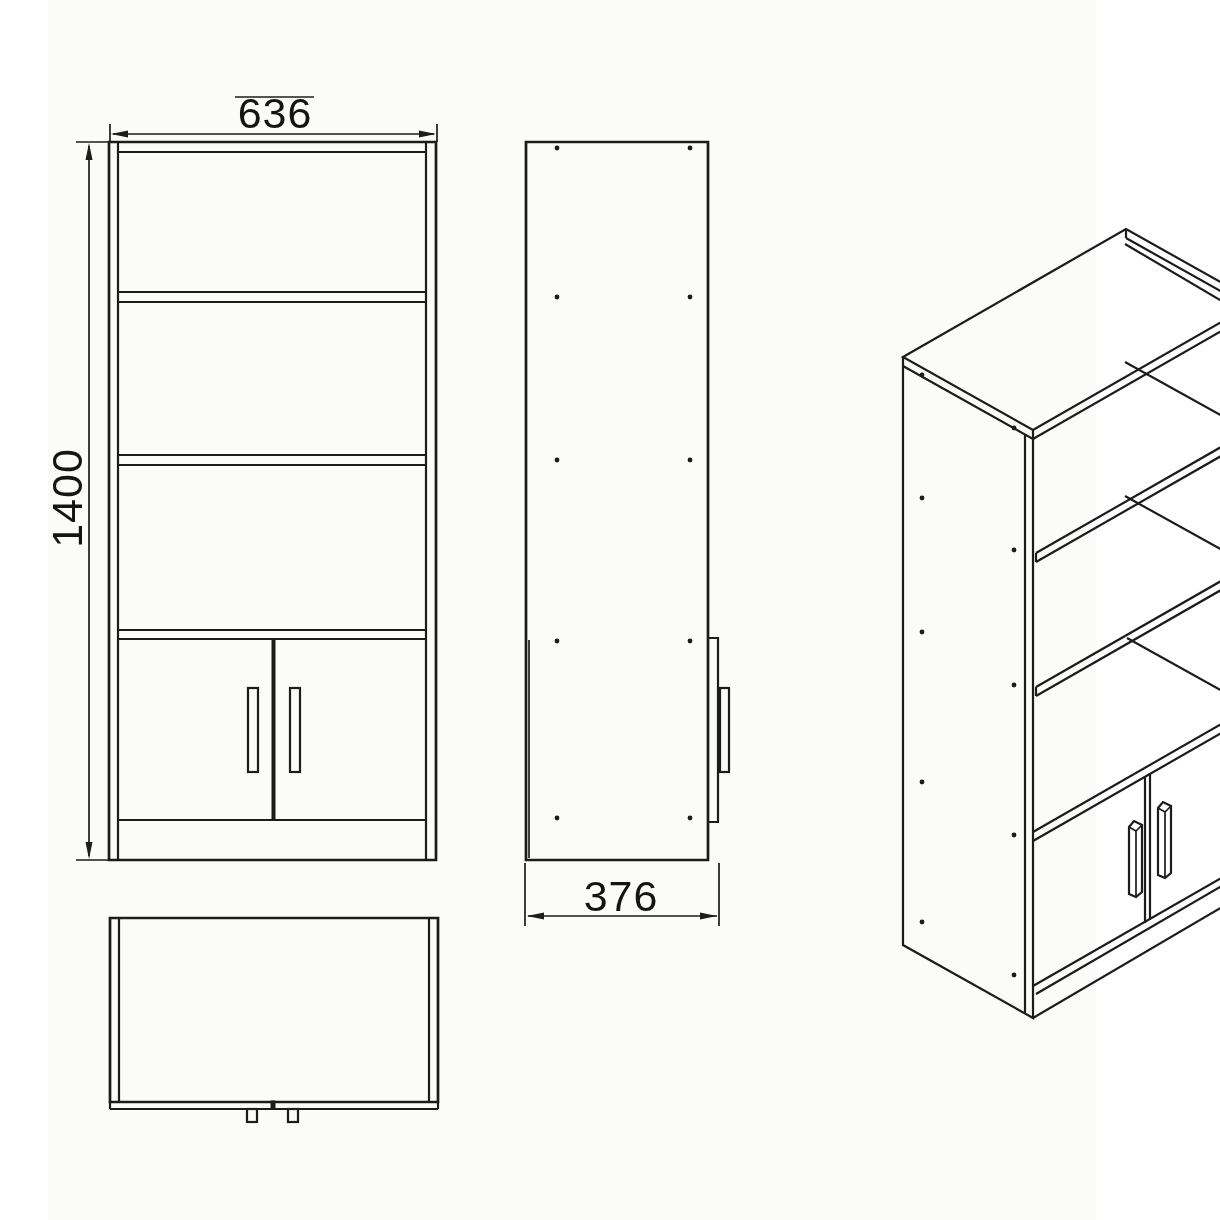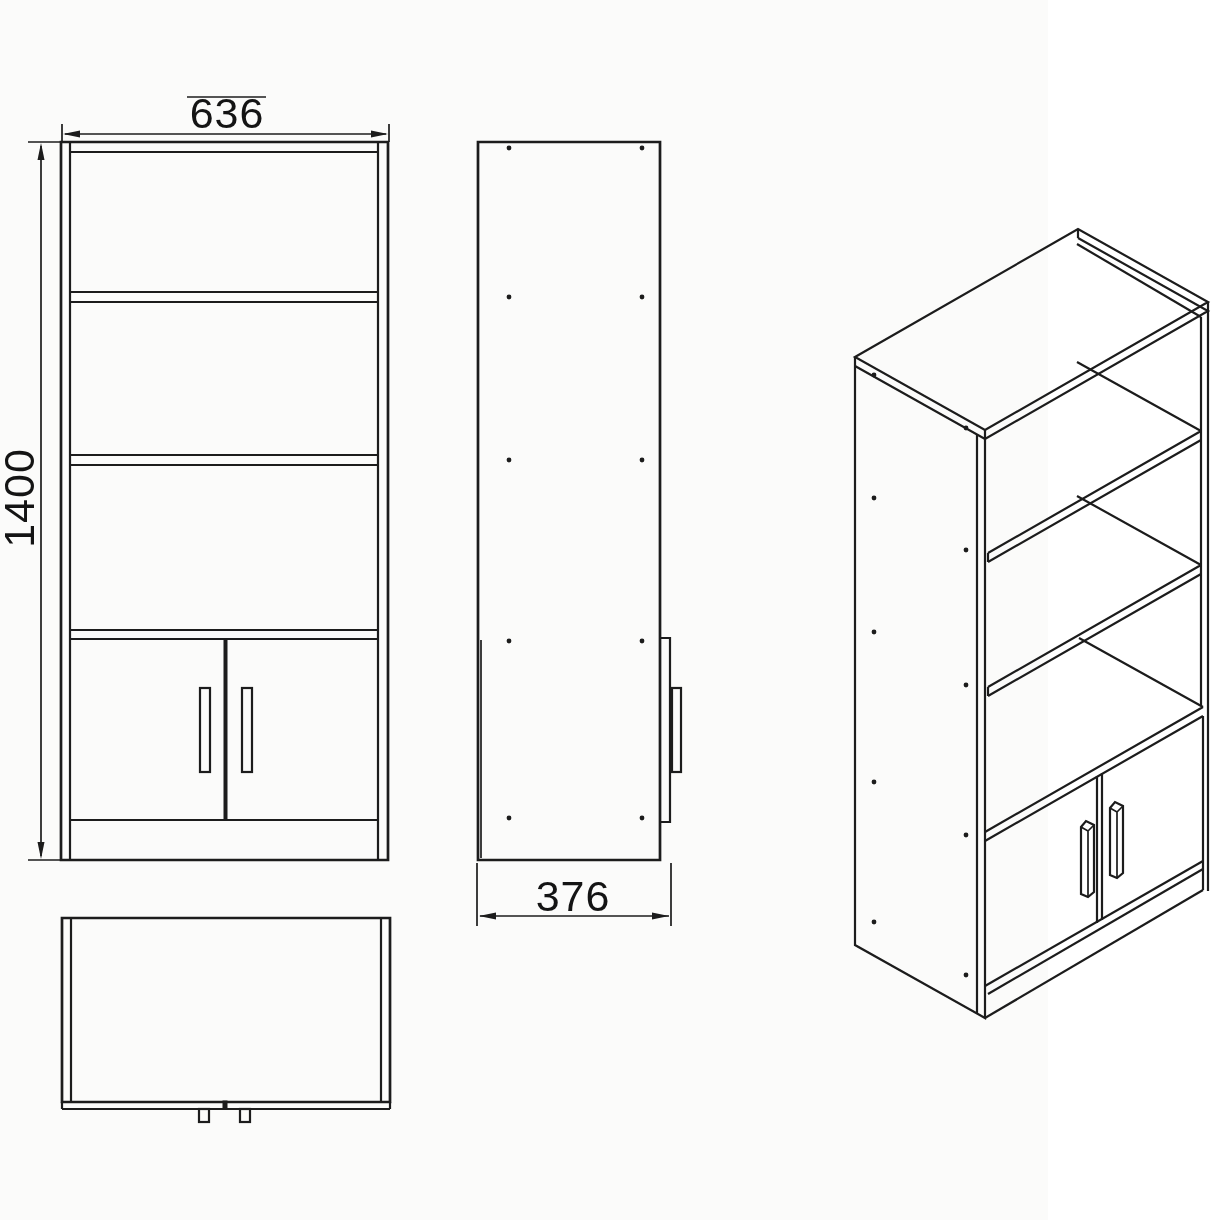--- a/index.html
+++ b/index.html
@@ -6,20 +6,21 @@
     --bg:#fbfbfa;
     --line:#1c1c1c;
     --text:#141414;
   }
   html,body{margin:0;padding:0;background:#ffffff;}
   .stage{
     width:1048px;height:1220px;
     background:var(--bg);
     position:relative;
     font-family:"Liberation Sans", sans-serif;
+    margin-left:48px;
   }
   svg{display:block;}
   .ln{fill:none;stroke:var(--line);stroke-width:2.2;stroke-linecap:butt;stroke-linejoin:miter;}
   .ln-heavy{fill:none;stroke:var(--line);stroke-width:2.7;}
   .ln-thin{fill:none;stroke:var(--line);stroke-width:1.7;}
   .ln-divider{fill:none;stroke:var(--line);stroke-width:4;}
   .arrow{fill:var(--line);stroke:none;}
   .dot{fill:var(--line);stroke:none;}
   .dim-text{
     fill:var(--text);

